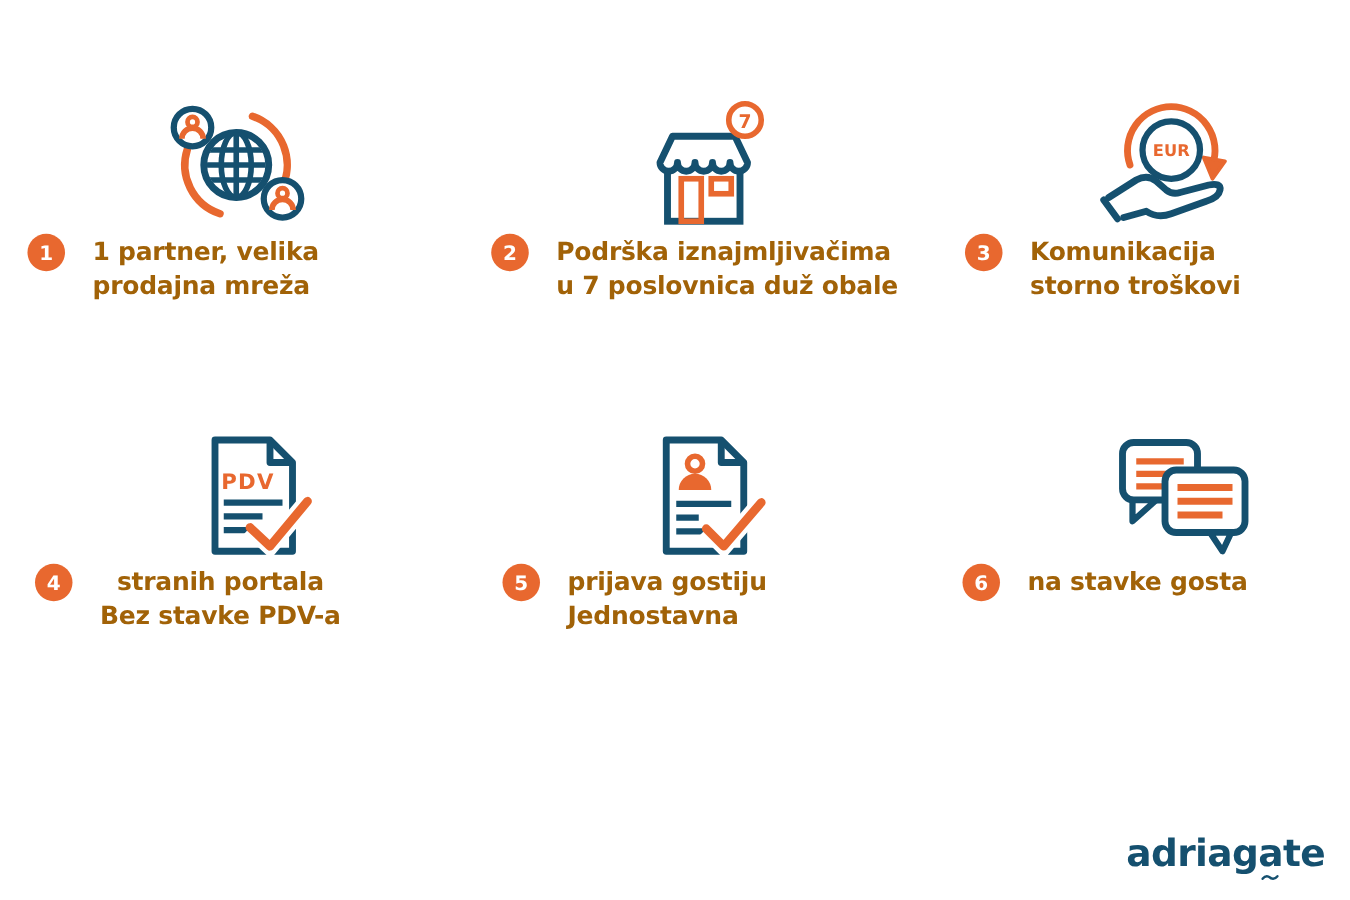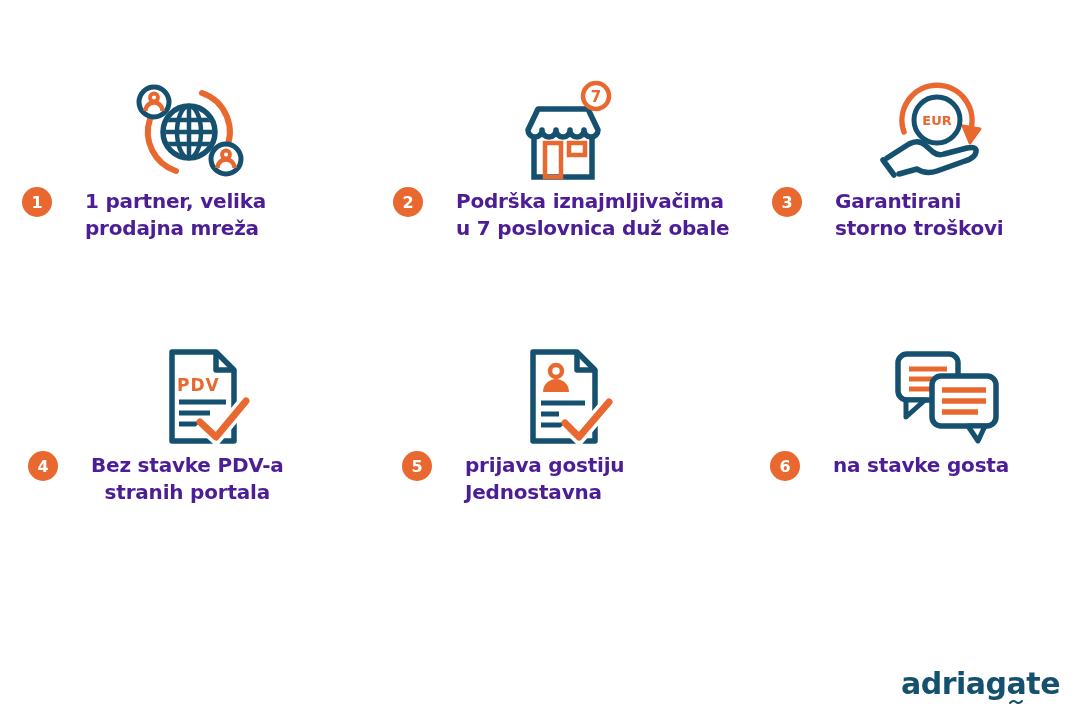--- a/index.html
+++ b/index.html
@@ -13,22 +13,22 @@
   .icon-wrap svg { display:block; }
   .caption { display:flex; align-items:flex-start; gap:22px; margin-top:8px; }
   .num {
     flex:none; width:30px; height:30px; border-radius:50%;
     background:#E8682F; color:#ffffff;
     font-size:16px; font-weight:bold;
     display:flex; align-items:center; justify-content:center;
     margin-top:-1px;
   }
   .cap-text {
-    color:#4c1d95; font-size:20px; font-weight:bold;
-    line-height:27px; letter-spacing:-0.2px; white-space:nowrap;margin-left:11px;
+    color:#a16207; font-size:20px; font-weight:bold;
+    line-height:27px; letter-spacing:-0.2px; white-space:nowrap;
   }
   
   .item-1 { left:22px;  top:80px; }  .item-1 .icon-wrap svg { margin-left:102px; }
   .item-2 { left:393px; top:80px; }  .item-2 .icon-wrap svg { margin-left:105px; }
   .item-3 { left:772px; top:80px; }  .item-3 .icon-wrap svg { margin-left:97px; }
   .item-4 { left:28px;  top:344px;text-align:center; } .item-4 .icon-wrap svg { margin-left:108px; }
   .item-5 { left:402px; top:344px; } .item-5 .icon-wrap svg { margin-left:95px; }
   .item-6 { left:770px; top:344px; } .item-6 .icon-wrap svg { margin-left:106px; }
 
   .logo {
@@ -112,21 +112,21 @@
         <polygon points="94,46 111,49 101,63" fill="#E8682F" stroke="#E8682F" stroke-width="3" stroke-linejoin="round"></polygon>
         <circle cx="68" cy="40" r="23" fill="#fff" stroke="#15506F" stroke-width="5"></circle>
         <text x="68" y="45" text-anchor="middle" font-size="13" fill="#E8682F">EUR</text>
         <path d="M18 78 L40 64 Q49 59 56 65 L64 72 Q69 76 75 74 L98 68 Q108 66 107 72 Q106 78 96 81 L68 91 Q57 95 48 89 L30 94" fill="none" stroke="#15506F" stroke-width="5.5" stroke-linecap="round" stroke-linejoin="round"></path>
         <line x1="14" y1="80" x2="25" y2="95" stroke="#15506F" stroke-width="5.5" stroke-linecap="round"></line>
       </svg>
     </div>
     <div class="caption">
       <div class="num">3</div>
       <div class="cap-text">
-        <div>Garantirani</div>
+        <div>Komunikacija</div>
         <div>storno troškovi</div>
       </div>
     </div>
   </div>
 
   <div class="item item-4">
     <div class="icon-wrap">
       <svg width="130" height="100" viewBox="0 0 130 100">
         <path d="M36 8 H80 L98 26 V97 H36 Z" fill="#fff" stroke="#15506F" stroke-width="5.5" stroke-linejoin="round"></path>
         <path d="M80 8 V26 H98" fill="none" stroke="#15506F" stroke-width="5.5" stroke-linejoin="round"></path>
@@ -136,22 +136,22 @@
           <line x1="43" y1="69" x2="74" y2="69"></line>
           <line x1="43" y1="80" x2="72" y2="80"></line>
         </g>
         <path d="M64 78 L80 93 L110 57" fill="none" stroke="#ffffff" stroke-width="14"></path>
         <path d="M64 78 L80 93 L110 57" fill="none" stroke="#E8682F" stroke-width="7" stroke-linecap="round" stroke-linejoin="round"></path>
       </svg>
     </div>
     <div class="caption">
       <div class="num">4</div>
       <div class="cap-text">
+        <div>stranih portala</div>
         <div>Bez stavke PDV-a</div>
-        <div>stranih portala</div>
       </div>
     </div>
   </div>
 
   <div class="item item-5">
     <div class="icon-wrap">
       <svg width="130" height="100" viewBox="0 0 130 100">
         <path d="M36 8 H80 L98 26 V97 H36 Z" fill="#fff" stroke="#15506F" stroke-width="5.5" stroke-linejoin="round"></path>
         <path d="M80 8 V26 H98" fill="none" stroke="#15506F" stroke-width="5.5" stroke-linejoin="round"></path>
         <circle cx="59" cy="27" r="6" fill="none" stroke="#E8682F" stroke-width="4.5"></circle>

